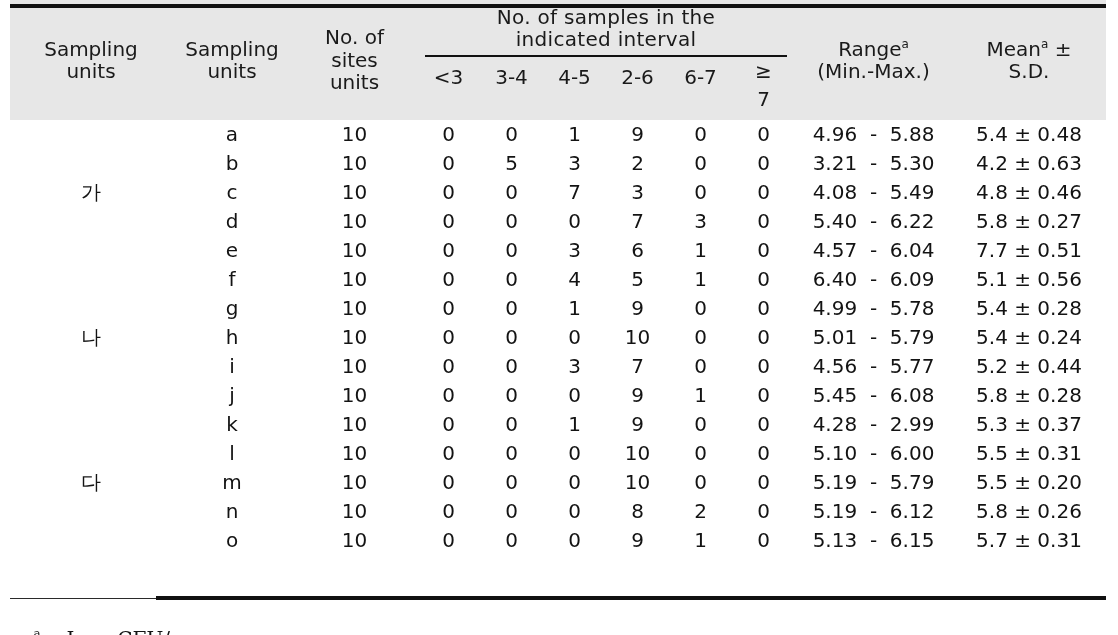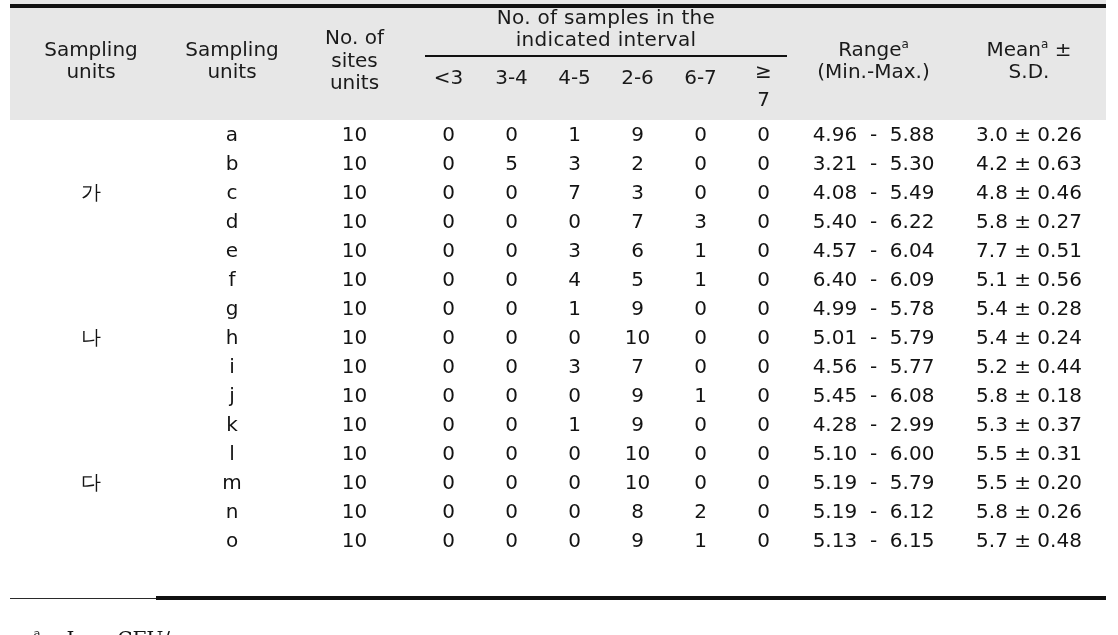--- a/index.html
+++ b/index.html
@@ -239,21 +239,21 @@
             <div style="display: flex; height: 29px;">
               <div style="flex: 1 1 0px; text-align: center; line-height: 29px;">0</div>
               <div style="flex: 1 1 0px; text-align: center; line-height: 29px;">0</div>
               <div style="flex: 1 1 0px; text-align: center; line-height: 29px;">1</div>
               <div style="flex: 1 1 0px; text-align: center; line-height: 29px;">9</div>
               <div style="flex: 1 1 0px; text-align: center; line-height: 29px;">0</div>
               <div style="flex: 1 1 0px; text-align: center; line-height: 29px;">0</div>
             </div>
           </td>
           <td class="range-cell">4.96  -  5.88</td>
-          <td class="mean-cell">3.0 ± 0.26</td>
+          <td class="mean-cell">5.4 ± 0.48</td>
         </tr>
         <tr>
           <td>b</td>
           <td>10</td>
           <td style="padding: 0px;">
             <div style="display: flex; height: 29px;">
               <div style="flex: 1 1 0px; text-align: center; line-height: 29px;">0</div>
               <div style="flex: 1 1 0px; text-align: center; line-height: 29px;">5</div>
               <div style="flex: 1 1 0px; text-align: center; line-height: 29px;">3</div>
               <div style="flex: 1 1 0px; text-align: center; line-height: 29px;">2</div>
@@ -386,21 +386,21 @@
             <div style="display: flex; height: 29px;">
               <div style="flex: 1 1 0px; text-align: center; line-height: 29px;">0</div>
               <div style="flex: 1 1 0px; text-align: center; line-height: 29px;">0</div>
               <div style="flex: 1 1 0px; text-align: center; line-height: 29px;">0</div>
               <div style="flex: 1 1 0px; text-align: center; line-height: 29px;">9</div>
               <div style="flex: 1 1 0px; text-align: center; line-height: 29px;">1</div>
               <div style="flex: 1 1 0px; text-align: center; line-height: 29px;">0</div>
             </div>
           </td>
           <td class="range-cell">5.45  -  6.08</td>
-          <td class="mean-cell">5.8 ± 0.18</td>
+          <td class="mean-cell">5.8 ± 0.28</td>
         </tr>
         <tr>
           <td>k</td>
           <td>10</td>
           <td style="padding: 0px;">
             <div style="display: flex; height: 29px;">
               <div style="flex: 1 1 0px; text-align: center; line-height: 29px;">0</div>
               <div style="flex: 1 1 0px; text-align: center; line-height: 29px;">0</div>
               <div style="flex: 1 1 0px; text-align: center; line-height: 29px;">1</div>
               <div style="flex: 1 1 0px; text-align: center; line-height: 29px;">9</div>
@@ -469,21 +469,21 @@
             <div style="display: flex; height: 29px;">
               <div style="flex: 1 1 0px; text-align: center; line-height: 29px;">0</div>
               <div style="flex: 1 1 0px; text-align: center; line-height: 29px;">0</div>
               <div style="flex: 1 1 0px; text-align: center; line-height: 29px;">0</div>
               <div style="flex: 1 1 0px; text-align: center; line-height: 29px;">9</div>
               <div style="flex: 1 1 0px; text-align: center; line-height: 29px;">1</div>
               <div style="flex: 1 1 0px; text-align: center; line-height: 29px;">0</div>
             </div>
           </td>
           <td class="range-cell">5.13  -  6.15</td>
-          <td class="mean-cell">5.7 ± 0.48</td>
+          <td class="mean-cell">5.7 ± 0.31</td>
         </tr>
       </tbody>
   </table>
 
   <div class="bottom-rules">
     <div class="bottom-thin"></div>
     <div class="bottom-thick"></div>
   </div>
 
   <div class="footnote">

